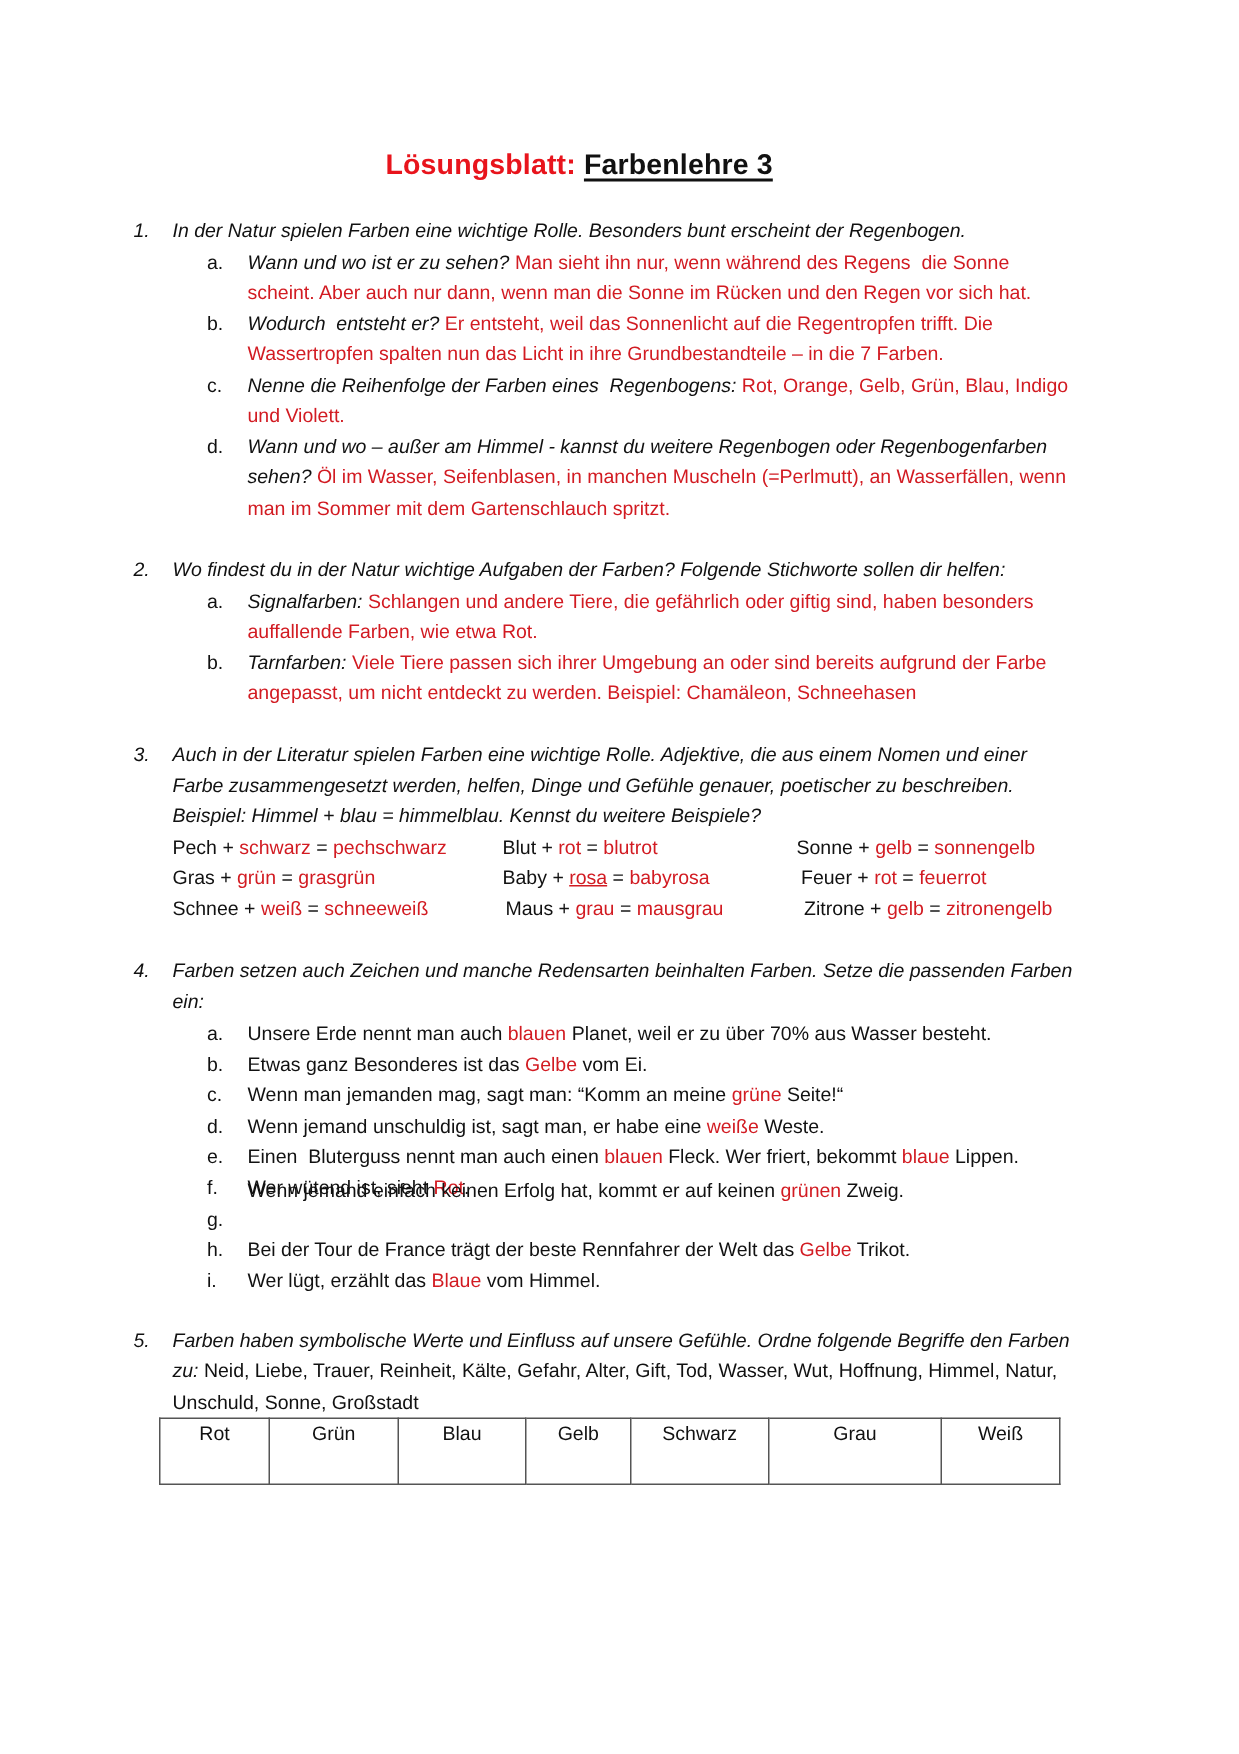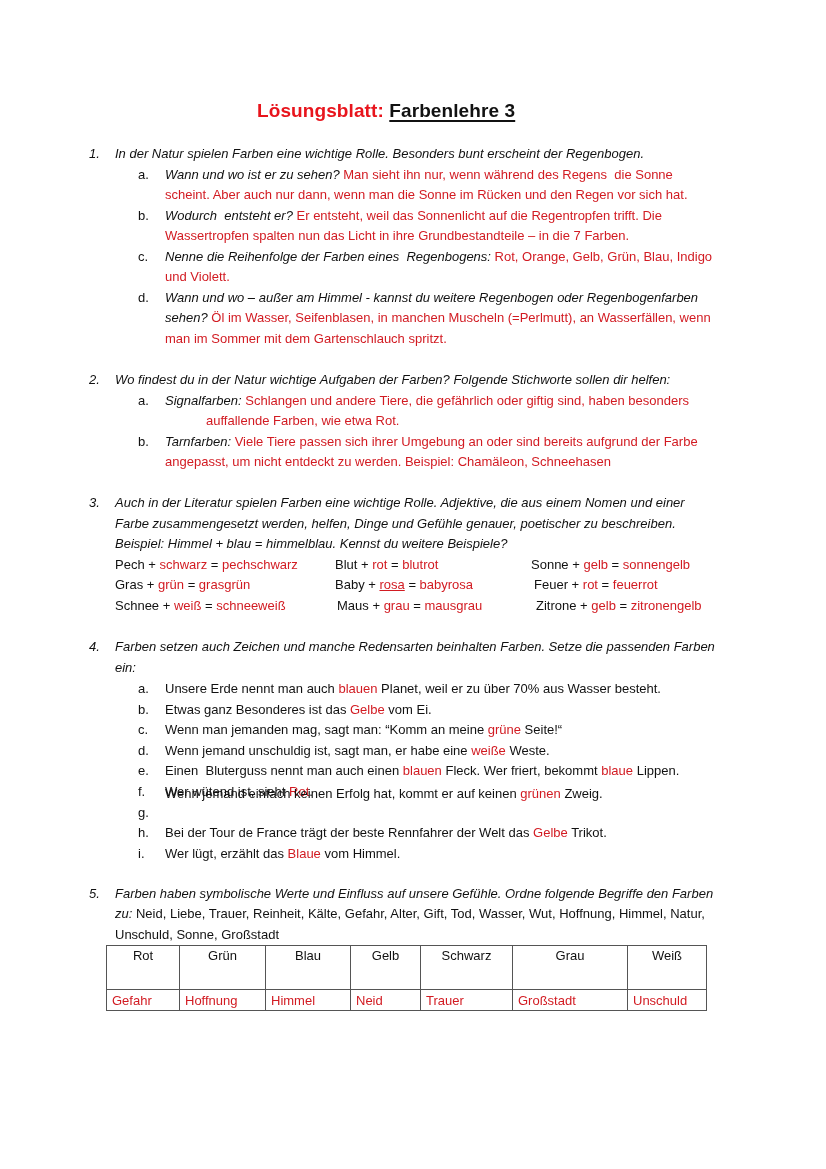--- a/index.html
+++ b/index.html
@@ -74,21 +74,21 @@
 
 <div>
   <span class="num" style="left:89px; top:370px;">2.</span>
   <span class="line it" style="left:115px; top:370px;">Wo findest du in der Natur wichtige Aufgaben der Farben? Folgende Stichworte sollen dir helfen:</span>
 
   <span class="let" style="left:138px; top:391px;">a.</span>
   <span class="line" style="left:165px; top:391px;">
     <span class="it" style="white-space: pre;">Signalfarben:</span>
     <span class="ans" style="white-space: pre;">Schlangen und andere Tiere, die gefährlich oder giftig sind, haben besonders</span>
   </span>
-  <span class="line ans" style="left:165px; top:411px;margin-left:41px;">auffallende Farben, wie etwa Rot.</span>
+  <span class="line ans" style="left:165px; top:411px;">auffallende Farben, wie etwa Rot.</span>
 
   <span class="let" style="left:138px; top:432px;">b.</span>
   <span class="line" style="left:165px; top:432px;">
     <span class="it" style="white-space: pre;">Tarnfarben:</span>
     <span class="ans" style="white-space: pre;">Viele Tiere passen sich ihrer Umgebung an oder sind bereits aufgrund der Farbe</span>
   </span>
   <span class="line ans" style="left:165px; top:452px;">angepasst, um nicht entdeckt zu werden. Beispiel: Chamäleon, Schneehasen</span>
 </div>
 
 <div>
@@ -150,24 +150,15 @@
         <th style="width:72px">Rot</th>
         <th style="width:85px">Grün</th>
         <th style="width:84px">Blau</th>
         <th style="width:69px">Gelb</th>
         <th style="width:91px">Schwarz</th>
         <th style="width:114px">Grau</th>
         <th style="width:78px">Weiß</th>
       </tr>
     </thead>
     <tbody id="tbody">
-        <tr>
-          <td>Gefahr</td>
-          <td>Hoffnung</td>
-          <td>Himmel</td>
-          <td>Neid</td>
-          <td>Trauer</td>
-          <td>Großstadt</td>
-          <td>Unschuld</td>
-        </tr>
       </tbody>
   </table>
 </div>
 
 </body></html>

